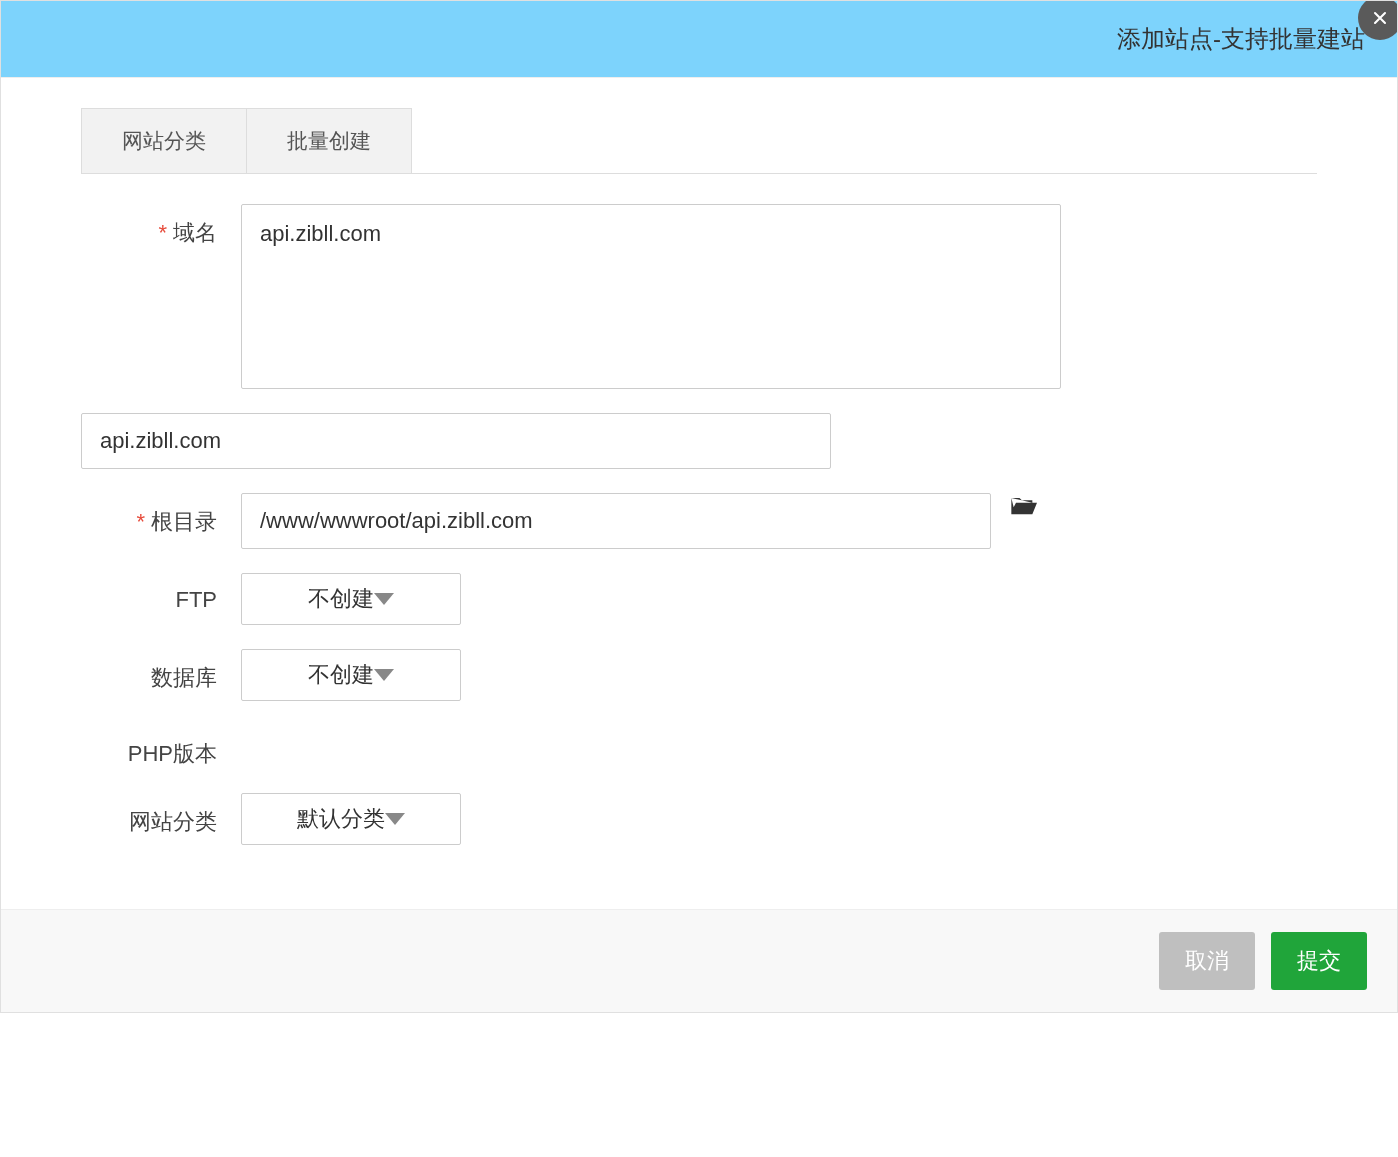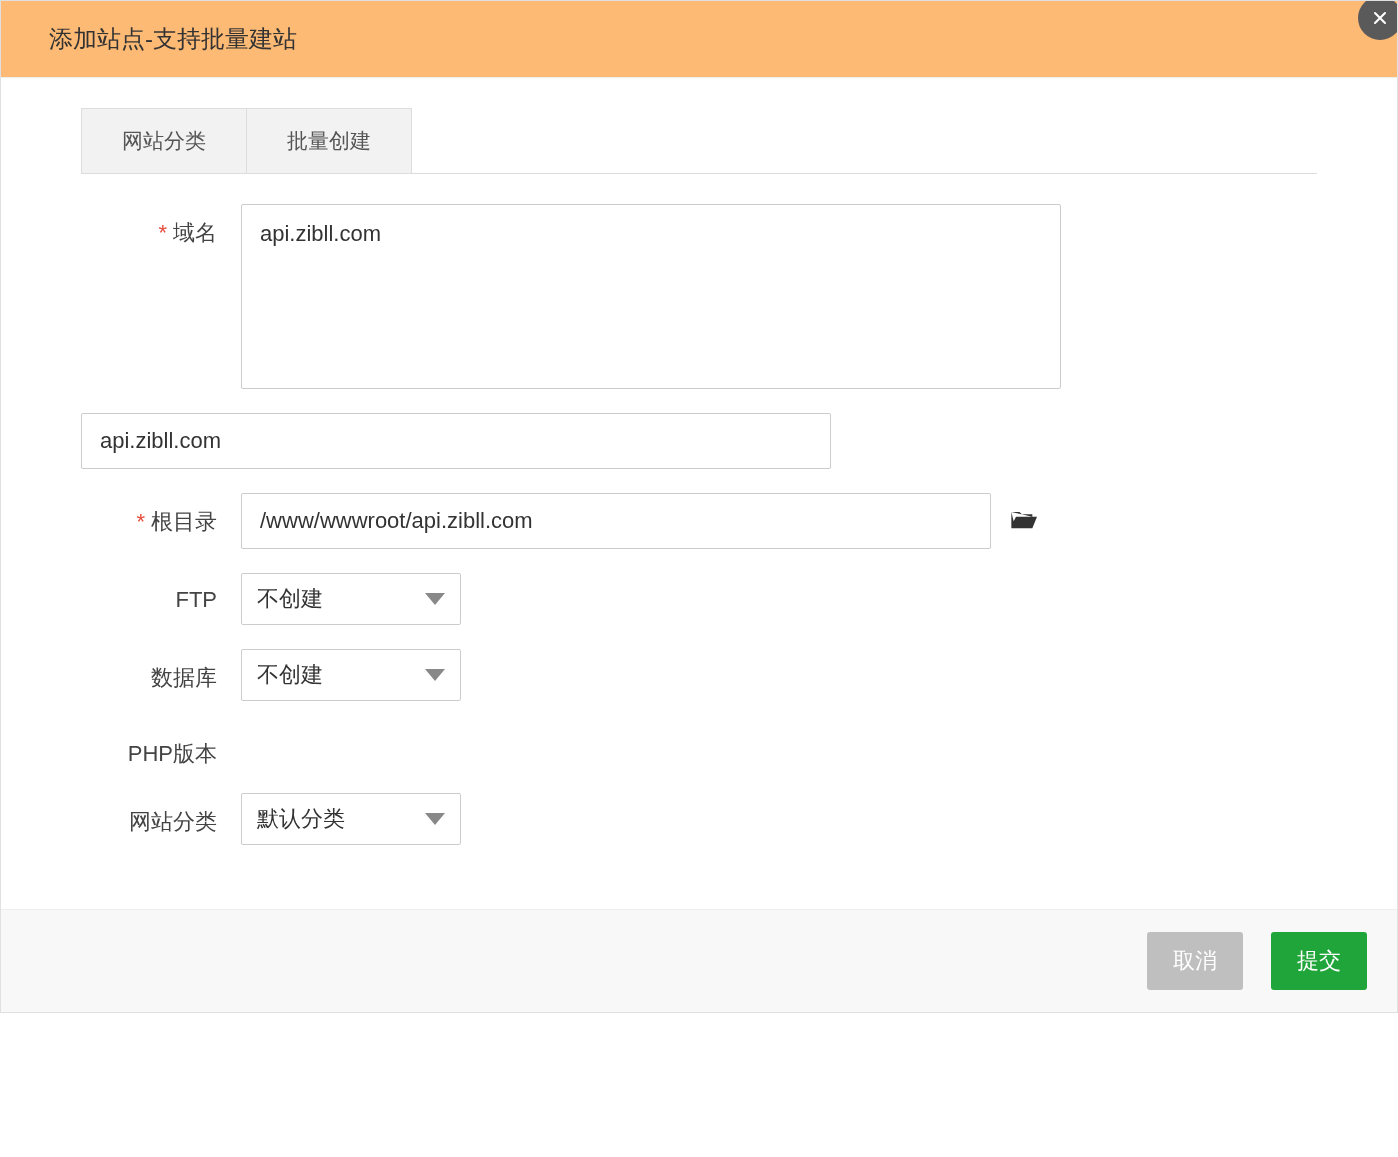--- a/index.html
+++ b/index.html
@@ -7,24 +7,25 @@
     
     .modal {
       width: 1398px;
       background: #fff;
       border: 1px solid #e0e0e0;
       position: relative;
       overflow: hidden;
     }
     
     .modal-header {
-      padding: 22px 48px;
-      background: #fdba74;
+      padding: 22px 32px;
+      background: #7dd3fc;
       border-bottom: 1px solid #eee;
       position: relative;
+      text-align: right;
     }
     .modal-title { font-size: 24px; font-weight: 500; color: #333; }
     
     .close-btn {
       position: absolute;
       top: -5px; right: -5px;
       width: 44px; height: 44px;
       border-radius: 50%;
       background: #5a5a5a;
       color: #fff;
@@ -76,47 +77,47 @@
       width: 750px;
       height: 56px;
       border: 1px solid #ccc;
       border-radius: 2px;
       padding: 0 18px;
       font-size: 22px;
       color: #333;
       font-family: inherit;
     }
     
-    .input-with-icon { display: flex; align-items: center; gap: 18px; }
+    .input-with-icon { display: flex; gap: 18px; }
     .folder-icon { cursor: pointer; color: #333; }
     .folder-icon svg { width: 28px; height: 24px; }
     
     .select-box {
       width: 220px;
       height: 52px;
       border: 1px solid #ccc;
       border-radius: 2px;
       padding: 0 15px;
-      display: flex; align-items: center; justify-content: space-between;
+      display: flex; align-items: center; justify-content: center;
       font-size: 22px; color: #333;
       cursor: pointer;
       background: #fff;
     }
     .caret-down {
       width: 0; height: 0;
       border-left: 10px solid transparent;
       border-right: 10px solid transparent;
       border-top: 12px solid #888;
     }
     
     .modal-footer {
       padding: 22px 30px;
       background: #f8f8f8;
       border-top: 1px solid #eee;
-      display: flex; justify-content: flex-end; gap: 28px;
+      display: flex; justify-content: flex-end; gap: 16px;
     }
     .btn {
       padding: 14px 26px;
       font-size: 22px;
       border: none;
       border-radius: 3px;
       cursor: pointer;
       font-family: inherit;
     }
     .btn-cancel { background: #bfbfbf; color: #fff; }

